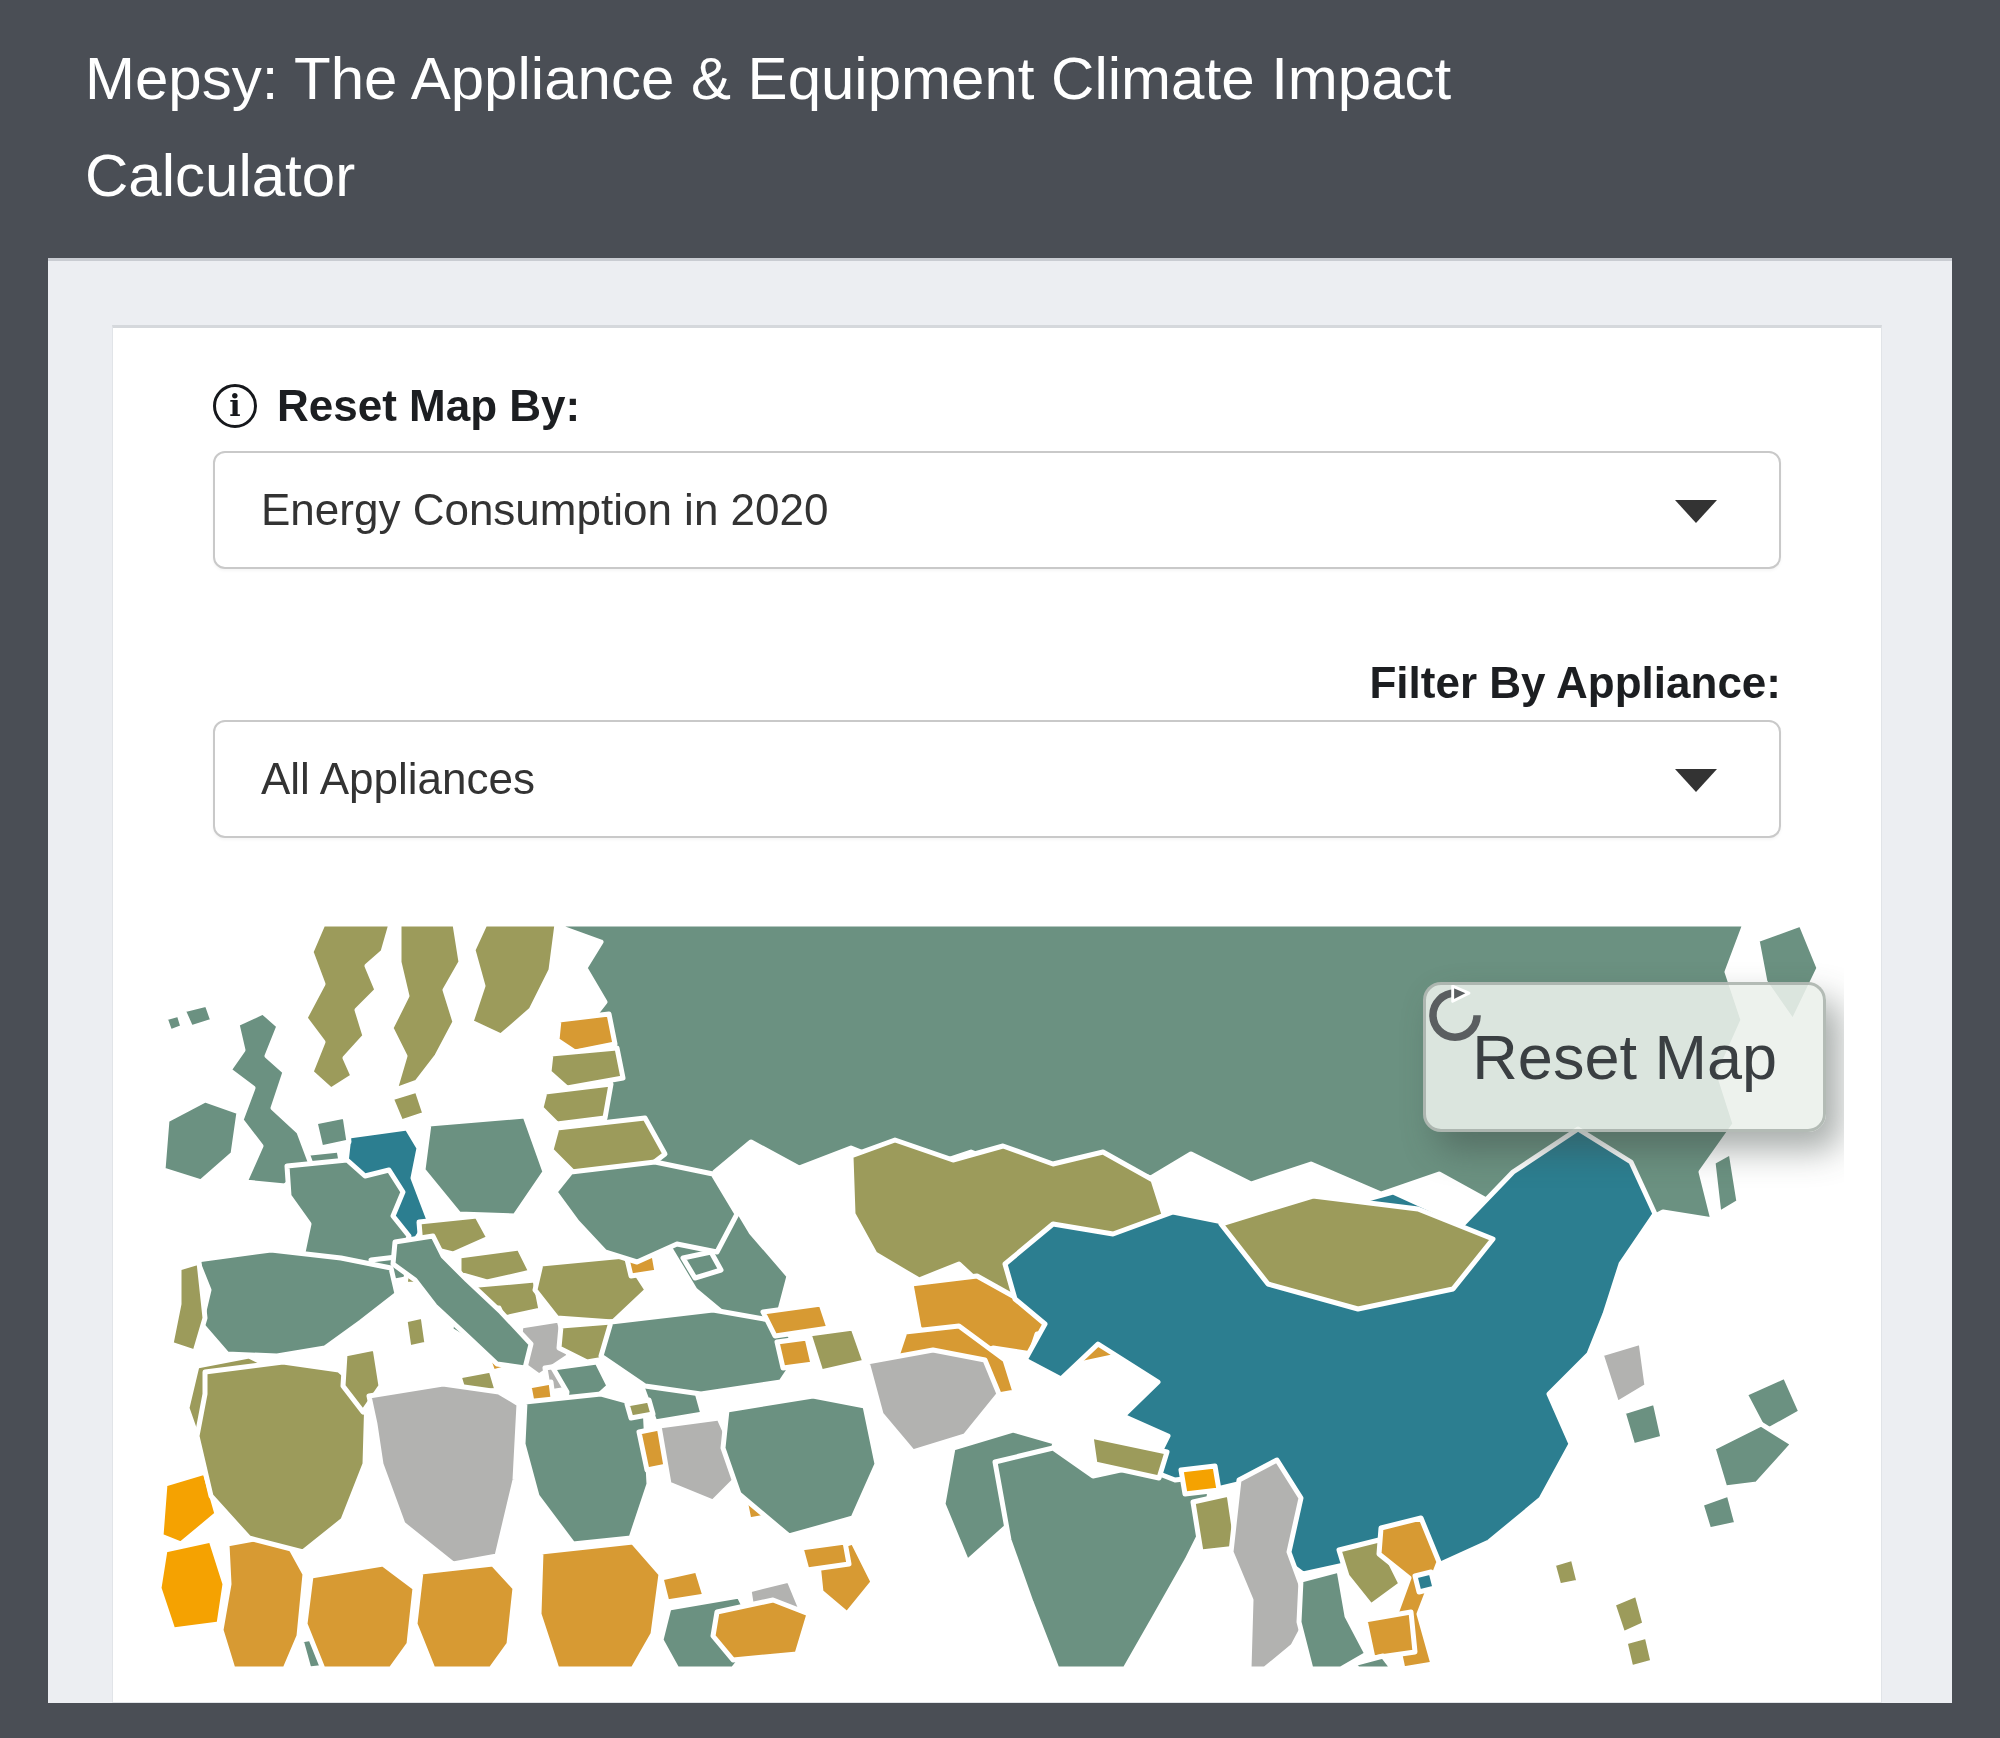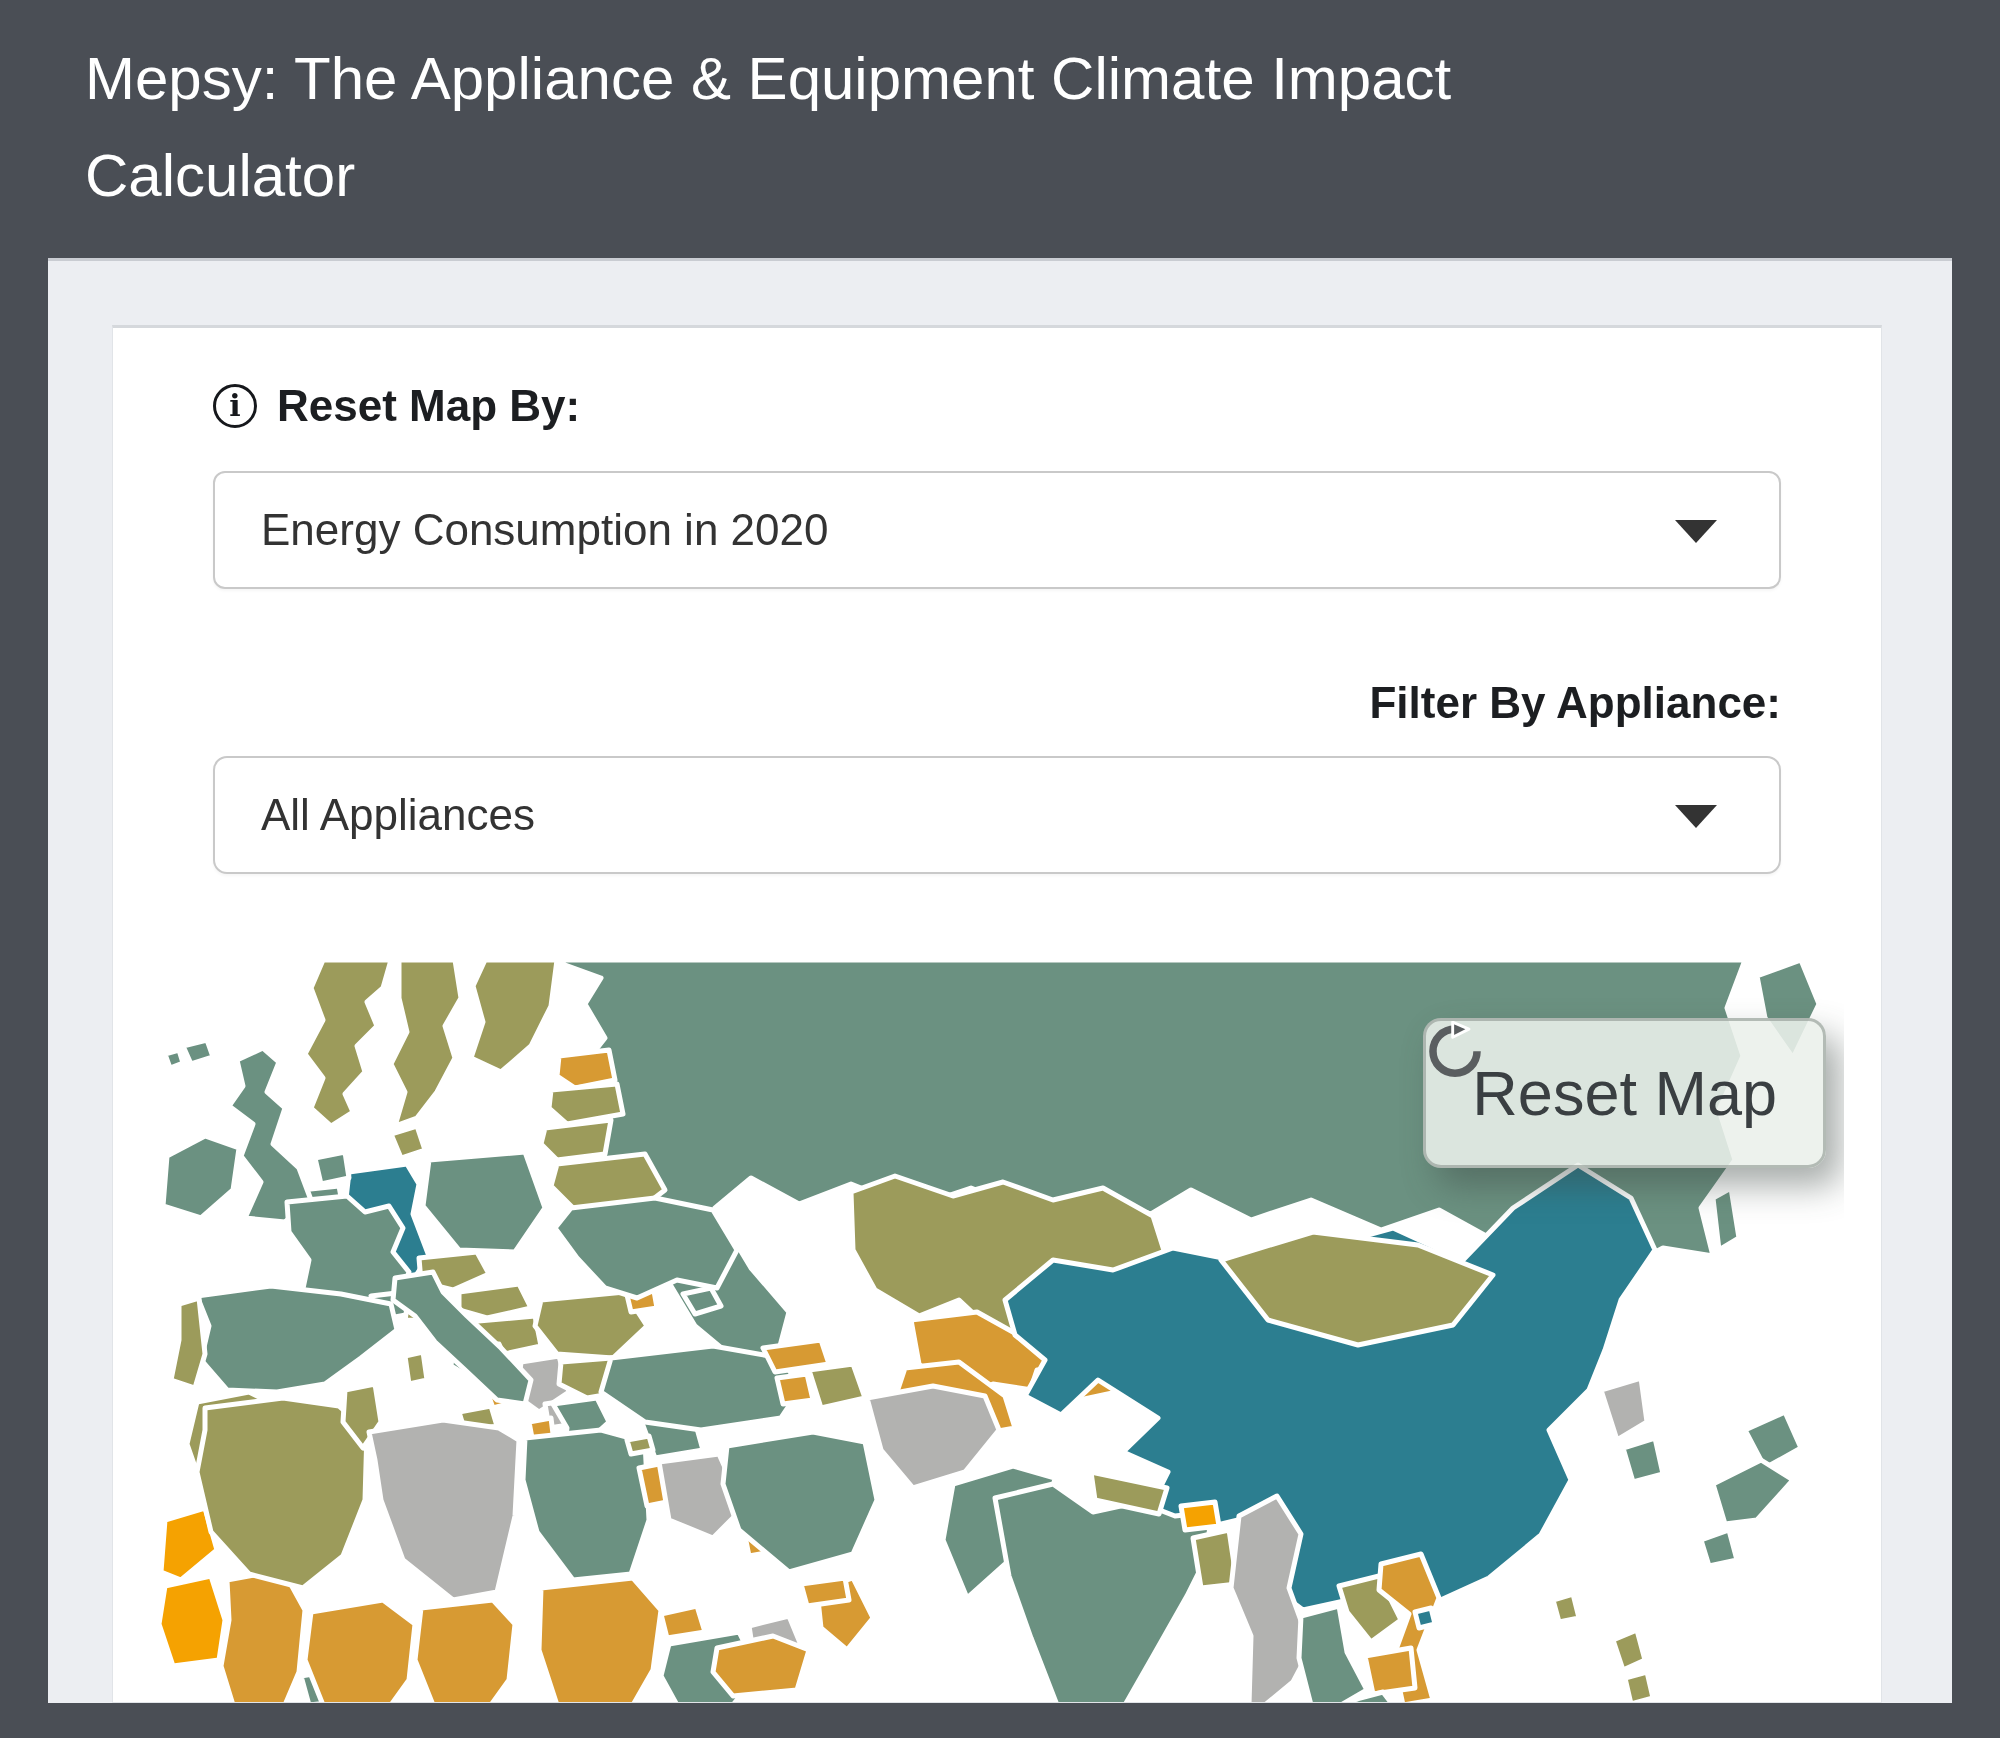--- a/index.html
+++ b/index.html
@@ -29,26 +29,26 @@
   }
   .field-label.first{margin-top:50px;}
   .field-label.second{margin-top:86px;justify-content:flex-end;}
   .info-icon{
     width:44px;height:44px;border:3px solid #16181c;border-radius:50%;
     display:flex;align-items:center;justify-content:center;flex:0 0 auto;
     font-family:"DejaVu Serif",serif;font-size:30px;font-weight:700;color:#16181c;
     box-sizing:border-box;cursor:pointer;
   }
   .select-box{
-    margin-top:38px;height:118px;border:2px solid #c9c9c9;border-radius:12px;
+    margin-top:18px;height:118px;border:2px solid #c9c9c9;border-radius:12px;
     background:#fff;position:relative;display:flex;align-items:center;
     padding-left:46px;box-sizing:border-box;cursor:pointer;
     font-size:44px;color:#333;box-shadow:0 2px 3px rgba(0,0,0,0.04);
   }
-  .select-box.second{margin-top:26px;border-radius:14px;}
+  .select-box.second{margin-top:10px;}
   .caret{
     position:absolute;right:62px;top:50%;margin-top:-10px;
     width:0;height:0;border-left:21px solid transparent;
     border-right:21px solid transparent;border-top:23px solid #333;
   }
   .map-wrap{
     position:relative;margin-left:-60px;margin-top:86px;
     width:1691px;height:745px;background:#ffffff;overflow:hidden;
   }
   .map-wrap svg{position:absolute;left:0;top:0;}

